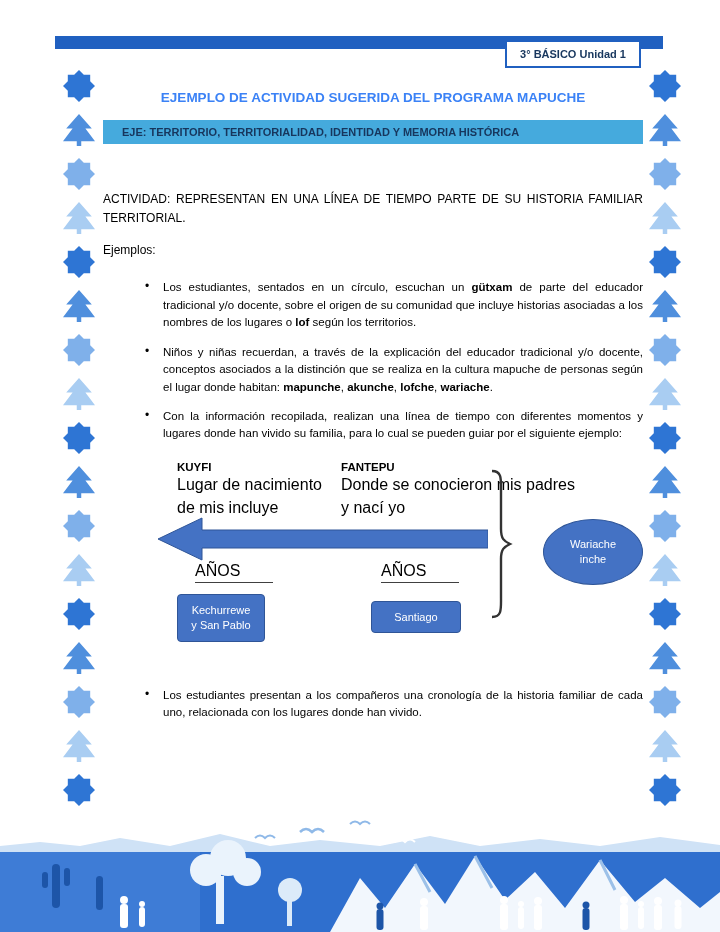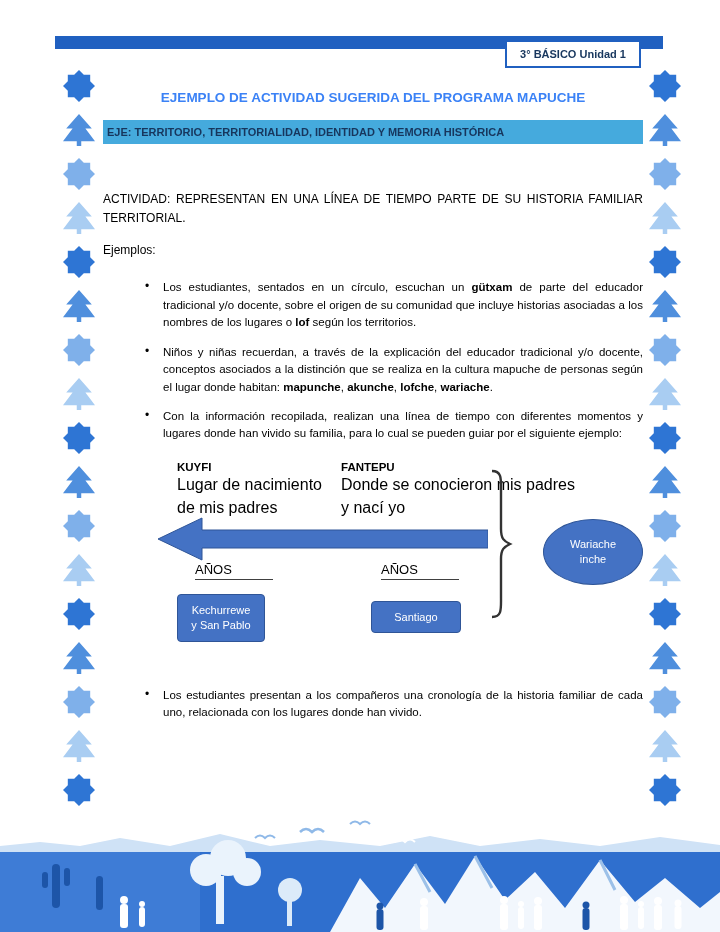--- a/index.html
+++ b/index.html
@@ -43,21 +43,21 @@
   
   .content {
     position:absolute; left:103px; top:64px; width:540px;
   }
   .doc-title {
     margin-top:26px; text-align:center;
     font-size:13.5px; font-weight:bold; color:#3b82f6;
   }
   .eje-bar {
     margin-top:15px; background:#45aadd;
-    padding:6px 4px; font-size:11px; font-weight:bold; color:#17365d;
+    padding:6px 19px; font-size:11px; font-weight:bold; color:#17365d;
   }
   .activity-text {
     margin-top:46px; font-size:12px; line-height:1.55;
     text-align:justify;
   }
   .examples-label { margin-top:16px; font-size:12px; }
 
   .bullets { margin-top:22px; padding-left:40px; }
   .bullet { position:relative; padding-left:20px; margin:12px 0 2px 0; }
   .bullet .marker { position:absolute; left:2px; top:0; font-size:12px; }
@@ -69,21 +69,21 @@
 
   
   .diagram { position:relative; margin-top:18px; height:192px; }
   .dg-label { font-weight:bold; font-size:11.5px; }
   .dg-desc  { font-size:16px; line-height:1.45; white-space:nowrap; }
   .kuyfi-block   { position:absolute; left:74px;  top:0; }
   .fantepu-block { position:absolute; left:238px; top:0; }
   .arrow-svg { position:absolute; left:55px; top:56px; }
   .axis-label {
     position:absolute; top:101px; width:78px;
-    font-size:13px; border-bottom:1px solid #404040; padding-bottom:2px;
+    font-size:16px; border-bottom:1px solid #404040; padding-bottom:2px;
   }
   .axis-left  { left:92px; }
   .axis-right { left:278px; }
   .place-box {
     position:absolute; background:#4472c4; border:1px solid #2f5597;
     border-radius:4px; color:#ffffff; font-size:11px; line-height:1.35;
     display:flex; flex-direction:column; align-items:center; justify-content:center;
     text-align:center;
   }
   .place-box.left  { left:74px;  top:133px; width:86px; height:46px; }
@@ -173,21 +173,21 @@
       <span class="marker"></span>
       <p class="btext"><span>Con la información recopilada, realizan una línea de tiempo con diferentes momentos y lugares donde han vivido su familia, para lo cual se pueden guiar por el siguiente ejemplo:</span></p>
     </div>
   </div>
 
   <div class="diagram">
 
     <div class="kuyfi-block">
       <div class="dg-label">KUYFI</div>
       <div class="dg-desc">Lugar de nacimiento</div>
-      <div class="dg-desc">de mis padres</div>
+      <div class="dg-desc">de mis incluye</div>
     </div>
 
     <div class="fantepu-block">
       <div class="dg-label">FANTEPU</div>
       <div class="dg-desc">Donde se conocieron mis padres</div>
       <div class="dg-desc">y nací yo</div>
     </div>
 
     <svg class="arrow-svg" width="330" height="44" viewBox="0 0 330 44">
       <polygon points="0,22 44,1 44,13 330,13 330,31 44,31 44,43" fill="#4472c4" stroke="#2f5597" stroke-width="1"></polygon>

